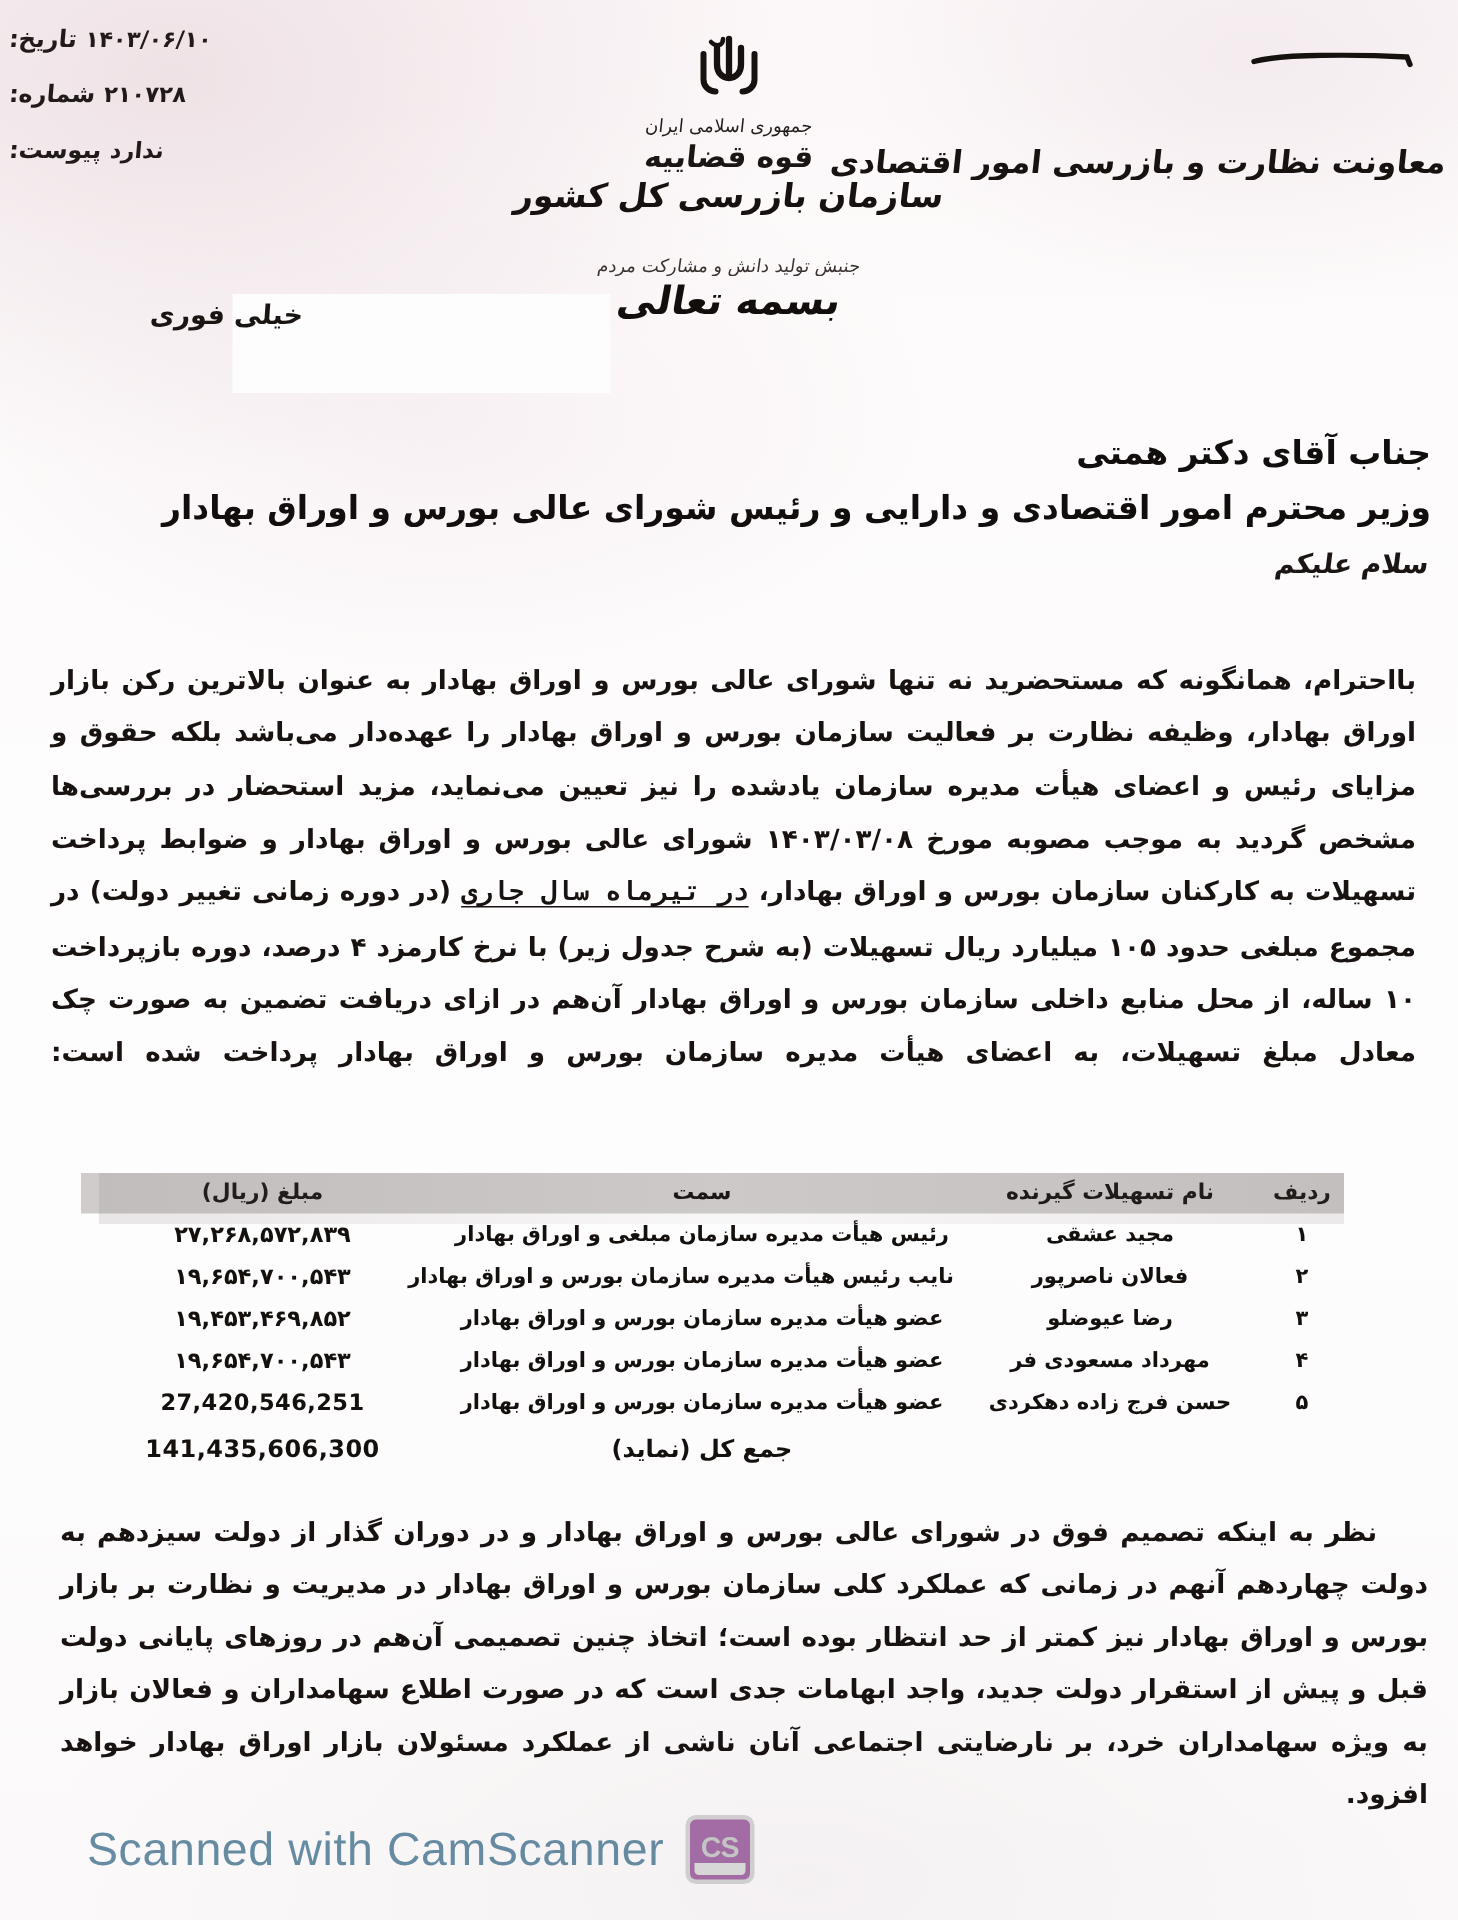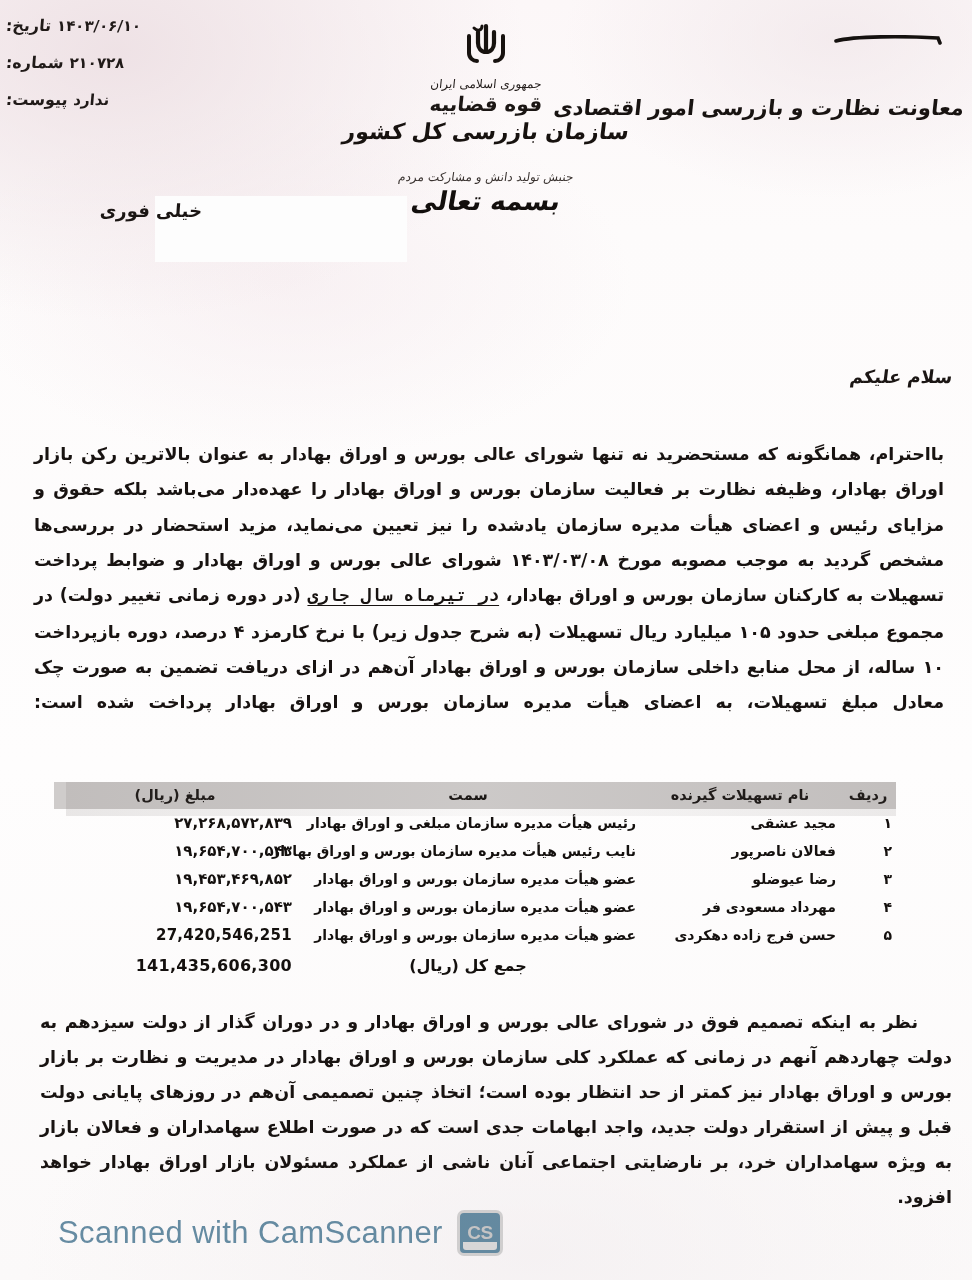--- a/index.html
+++ b/index.html
@@ -123,20 +123,21 @@
   thead th{
     background:#cfcccb;
     font-size:14.5px;font-weight:700;color:#14100e;
     padding:5px 2px 6px;
     border:none;
     white-space:nowrap;
   }
   tbody td{
     font-size:14px;font-weight:700;color:#14100e;
     padding:5px 4px;
+    text-align:center;
     white-space:nowrap;
   }
   .col-row{width:52px;}
   .col-name{width:196px;}
   .col-pos{width:340px;}
   .col-amt{width:238px;}
   tbody td.amount{font-size:15px;letter-spacing:.3px;}
   tr.total td{font-size:16px;padding-top:7px;}
   tr.total td.pos-total{text-align:center;}
   .thead-smudge{
@@ -148,21 +149,21 @@
   
   .watermark{
     position:absolute;left:58px;bottom:24px;
     display:flex;align-items:center;gap:14px;
     opacity:.62;
   }
   .cs-badge{
     width:40px;height:40px;border-radius:7px;
     border:3px solid #b9b9b9;
     display:flex;align-items:center;justify-content:center;
-    position:relative;background:#0c4a6e;
+    position:relative;background:#701a75;
   }
   .cs-badge span{
     font-size:19px;font-weight:700;color:#a8a8a8;
     font-family:"Liberation Sans",sans-serif;letter-spacing:-.5px;
   }
   .cs-badge::after{
     content:"";position:absolute;left:3px;right:3px;bottom:3px;height:8px;
     background:#c6c6c6;border-radius:0 0 3px 3px;
   }
   .wm-text{
@@ -213,20 +214,24 @@
 
   <div class="penstroke">
     <svg width="110" height="10" viewBox="0 0 110 10" aria-hidden="true">
       <path d="M2 6 C20 1 70 1 104 3 L106 8" stroke="#15110f" stroke-width="3.6" fill="none" stroke-linecap="round"></path>
     </svg>
   </div>
   <div class="deputy">معاونت نظارت و بازرسی امور اقتصادی</div>
 
   <div class="urgent">خیلی فوری</div>
 
+  <div class="addressee">
+    <div class="addr-1">جناب آقای دکتر همتی</div>
+    <div class="addr-2">وزیر محترم امور اقتصادی و دارایی و رئیس شورای عالی بورس و اوراق بهادار</div>
+  </div>
   <div class="salam">سلام علیکم</div>
 
   <div class="body-top">
     <span>بااحترام، همانگونه که مستحضرید نه تنها شورای عالی بورس و اوراق بهادار به عنوان بالاترین رکن بازار اوراق بهادار، وظیفه نظارت بر فعالیت سازمان بورس و اوراق بهادار را عهده‌دار می‌باشد بلکه حقوق و مزایای رئیس و اعضای هیأت مدیره سازمان یادشده را نیز تعیین می‌نماید، مزید استحضار در بررسی‌ها مشخص گردید به موجب مصوبه مورخ ۱۴۰۳/۰۳/۰۸ شورای عالی بورس و اوراق بهادار و ضوابط پرداخت تسهیلات به کارکنان سازمان بورس و اوراق بهادار، </span><u>در تیرماه سال جاری</u><span> (در دوره زمانی تغییر دولت) در مجموع مبلغی حدود ۱۰۵ میلیارد ریال تسهیلات (به شرح جدول زیر) با نرخ کارمزد ۴ درصد، دوره بازپرداخت ۱۰ ساله، از محل منابع داخلی سازمان بورس و اوراق بهادار آن‌هم در ازای دریافت تضمین به صورت چک معادل مبلغ تسهیلات، به اعضای هیأت مدیره سازمان بورس و اوراق بهادار پرداخت شده است:</span>
   </div>
 
   <div class="tbl-wrap">
     <div class="thead-smudge"></div>
     <table>
       <thead>
@@ -264,21 +269,21 @@
         </tr>
         <tr>
           <td>۵</td>
           <td>حسن فرج زاده دهکردی</td>
           <td>عضو هیأت مدیره سازمان بورس و اوراق بهادار</td>
           <td class="amount">27,420,546,251</td>
         </tr>
         <tr class="total">
           <td></td>
           <td></td>
-          <td class="pos-total">جمع کل (ریال)</td>
+          <td class="pos-total">جمع کل (نماید)</td>
           <td class="amount">141,435,606,300</td>
         </tr>
       </tbody>
     </table>
   </div>
 
   <div class="body-bottom">نظر به اینکه تصمیم فوق در شورای عالی بورس و اوراق بهادار و در دوران گذار از دولت سیزدهم به دولت چهاردهم آنهم در زمانی که عملکرد کلی سازمان بورس و اوراق بهادار در مدیریت و نظارت بر بازار بورس و اوراق بهادار نیز کمتر از حد انتظار بوده است؛ اتخاذ چنین تصمیمی آن‌هم در روزهای پایانی دولت قبل و پیش از استقرار دولت جدید، واجد ابهامات جدی است که در صورت اطلاع سهامداران و فعالان بازار به ویژه سهامداران خرد، بر نارضایتی اجتماعی آنان ناشی از عملکرد مسئولان بازار اوراق بهادار خواهد افزود.</div>
 
   <div class="watermark">
     <div class="cs-badge">

